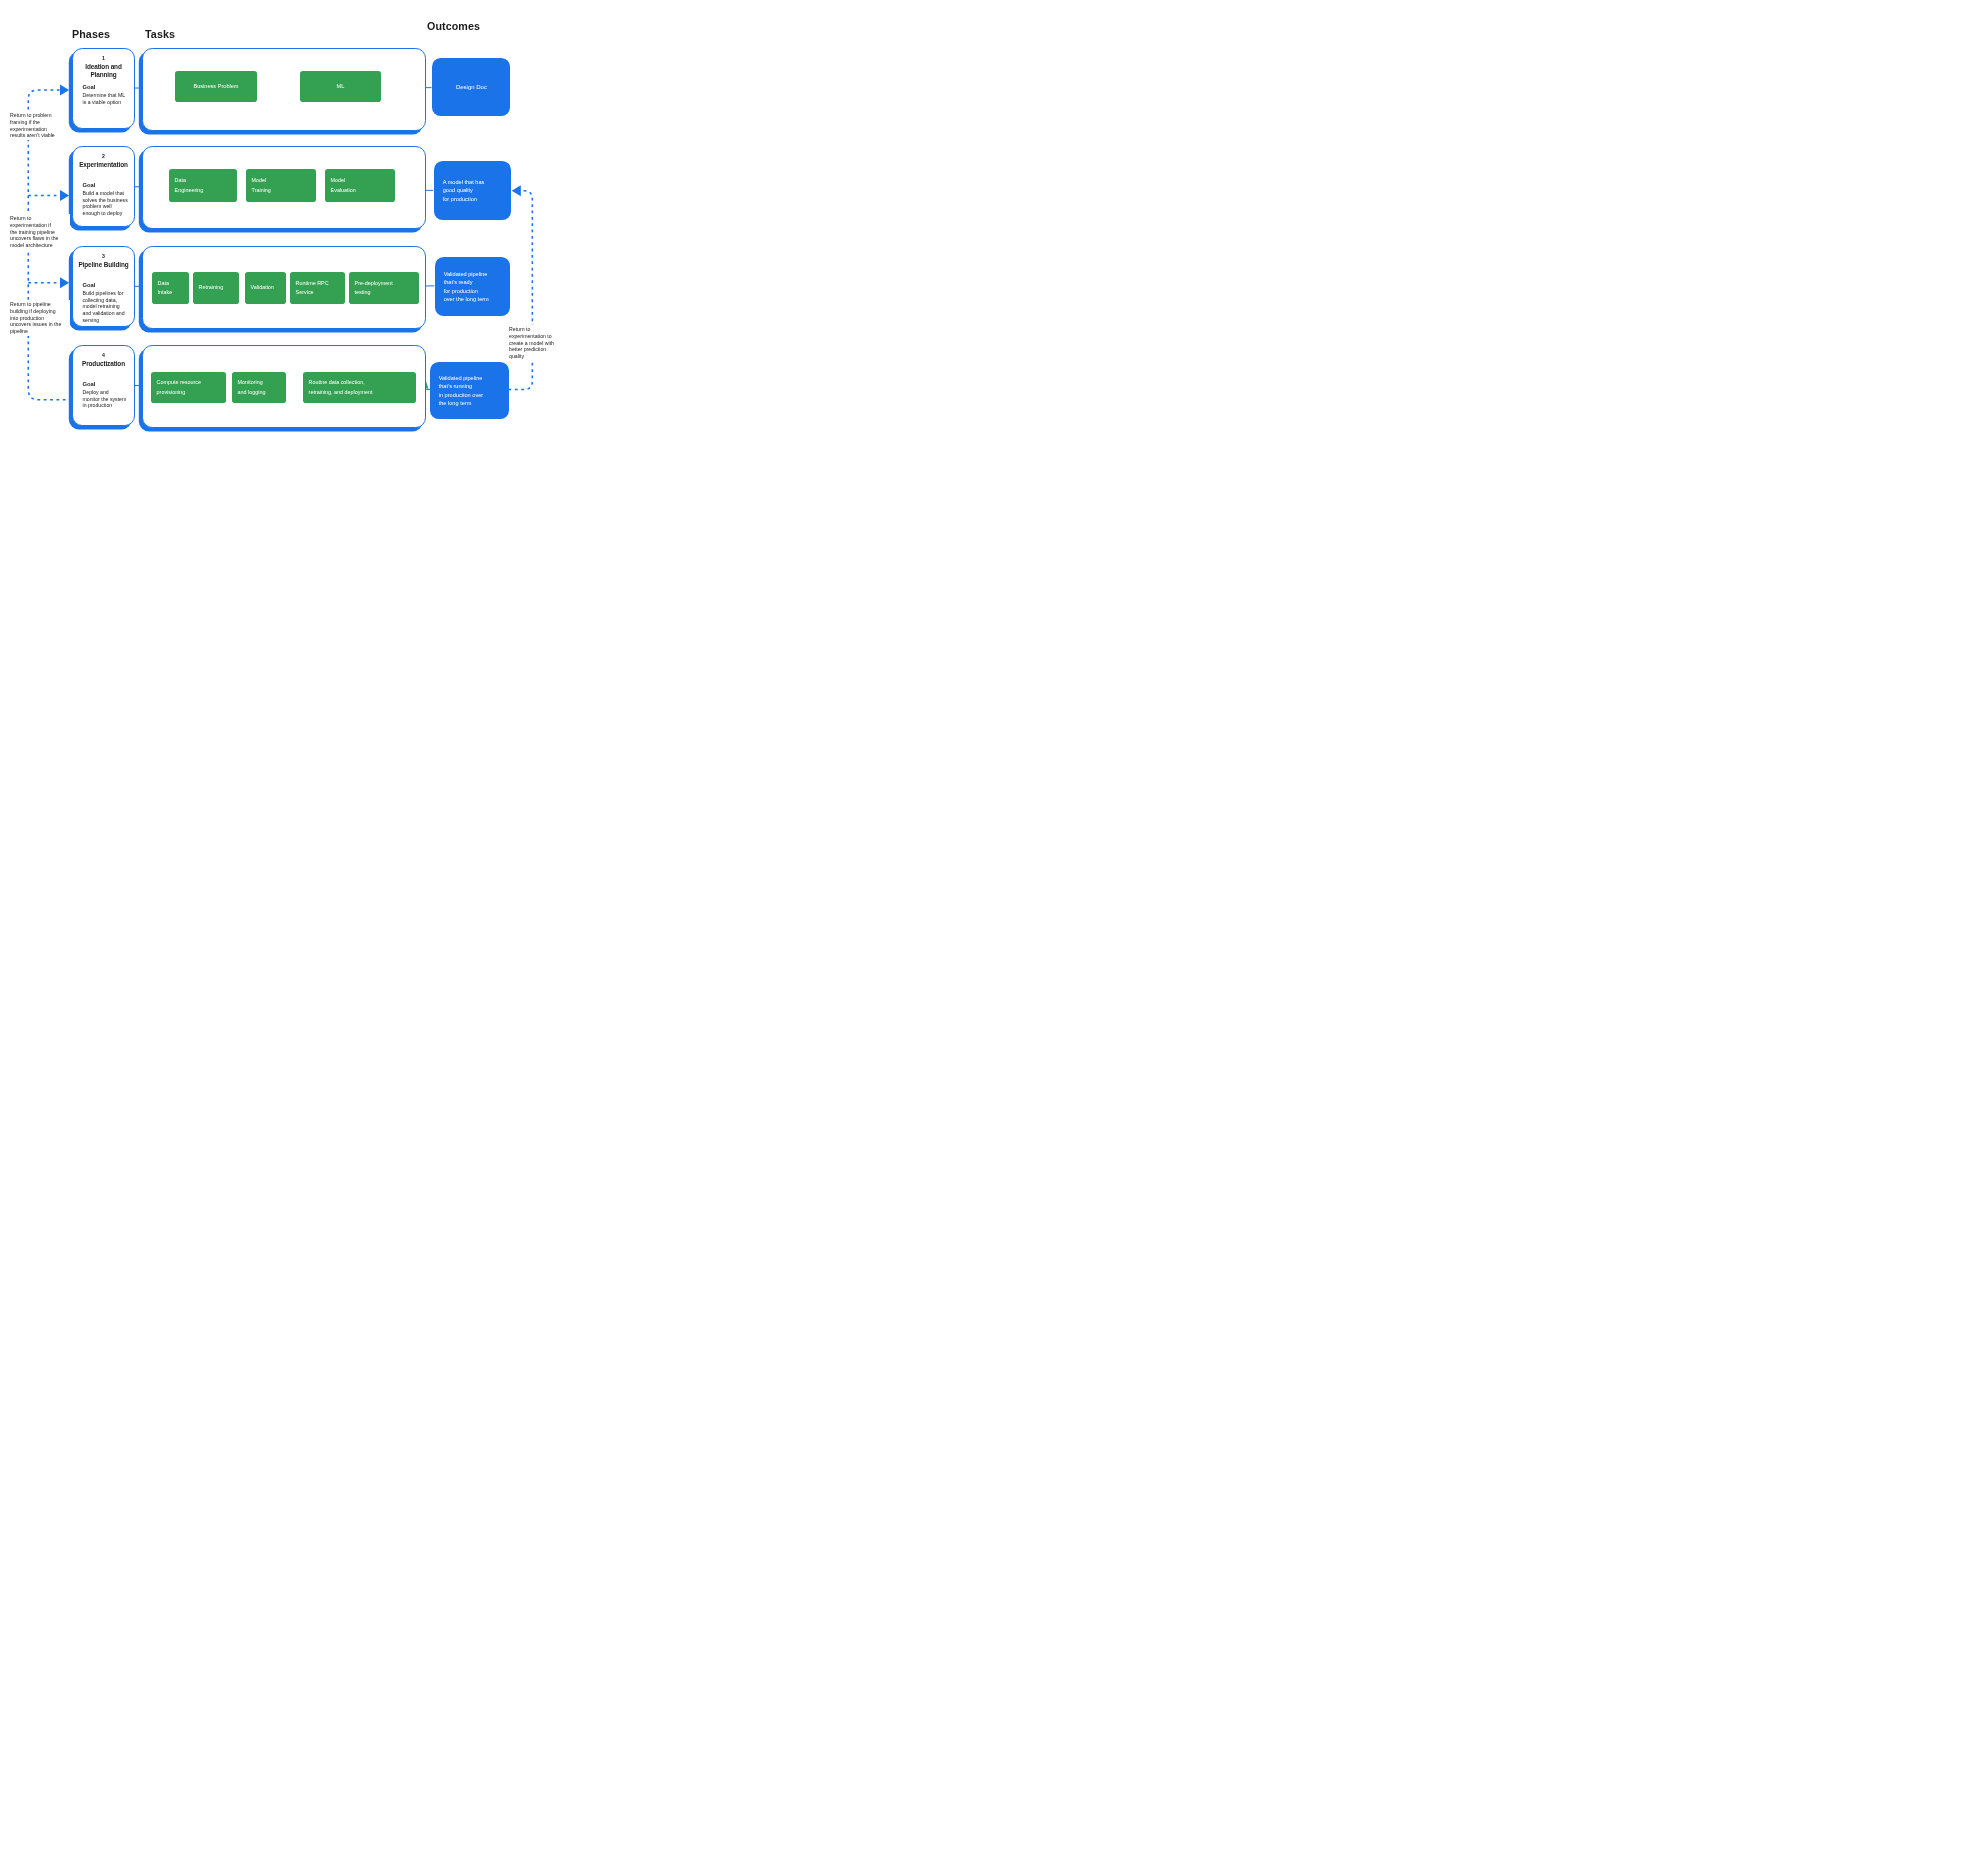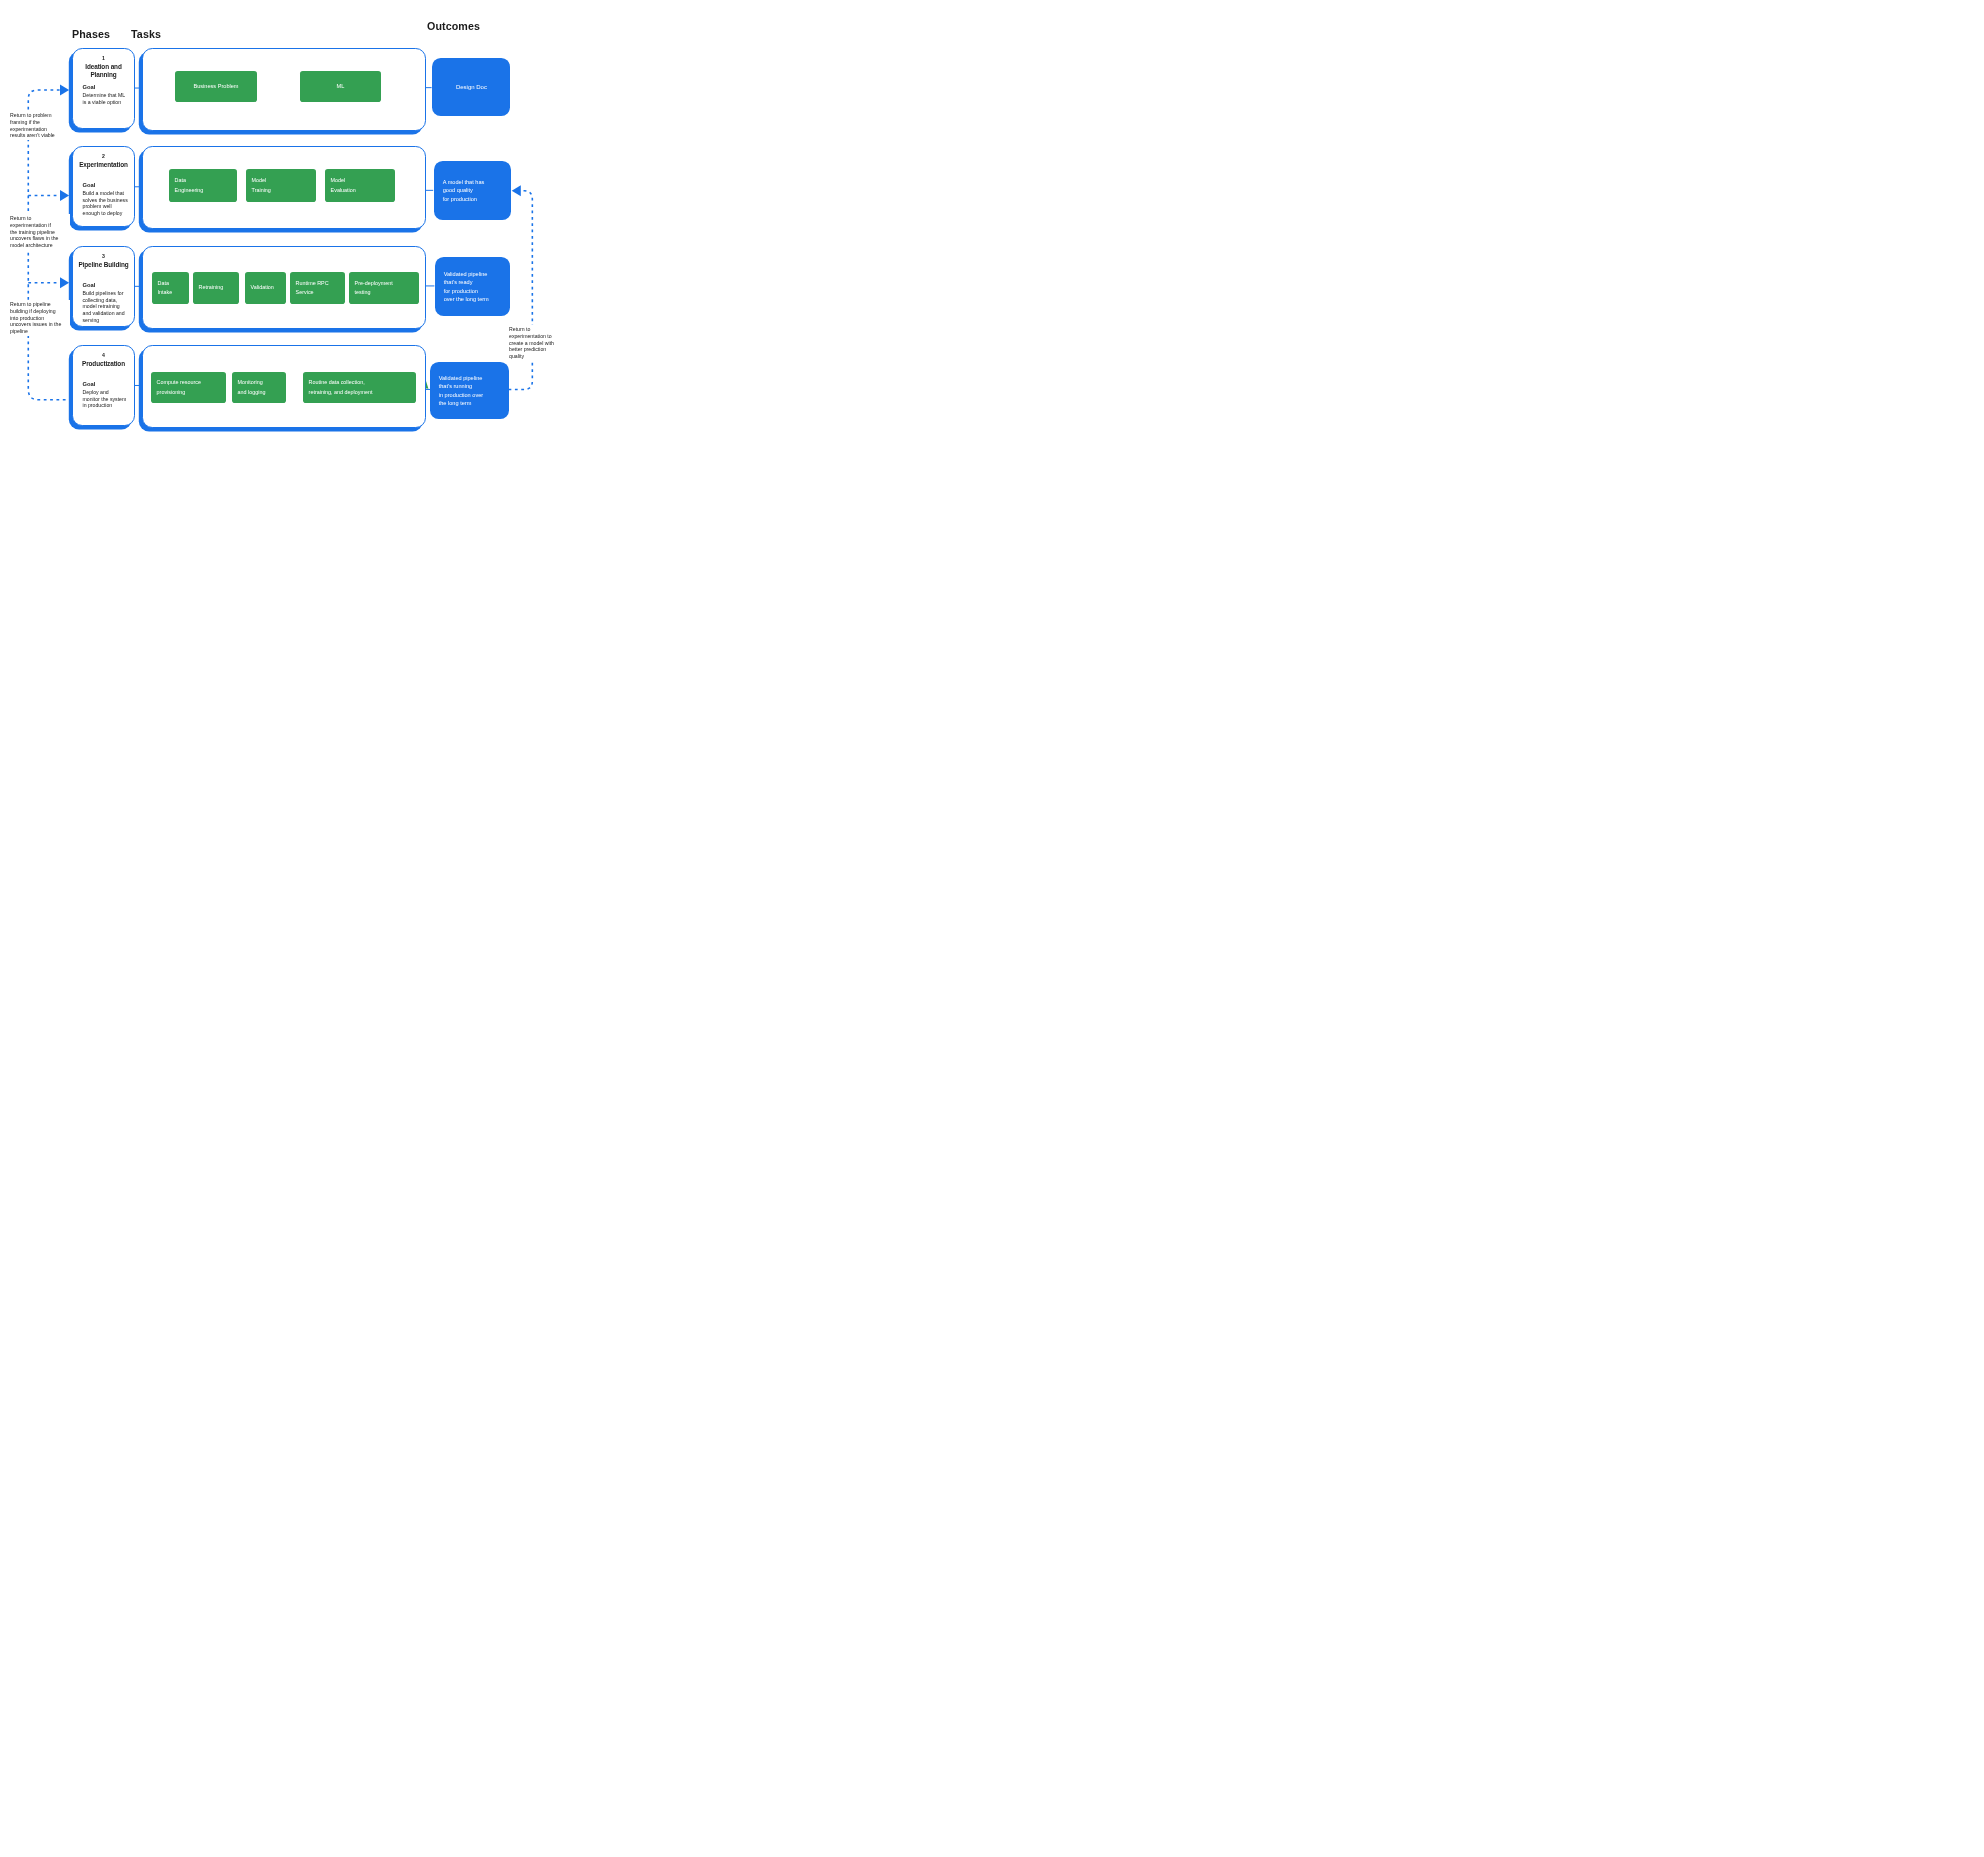--- a/index.html
+++ b/index.html
@@ -102,21 +102,21 @@
       <polygon points="151,699 174,713 151,727"></polygon>
     </g>
 
     <g stroke="#1A73E8" stroke-width="4" fill="none" stroke-dasharray="7 9">
       <path d="M1282 982 H1320 C1336 982,1342 975,1342 960 V503 C1342 489,1336 481,1322 481 H1312"></path>
     </g>
     <polygon points="1313,467 1290,481 1313,495" fill="#1A73E8"></polygon>
   </svg>
 
   <div class="hdr" style="left:72px;top:28px;">Phases</div>
-  <div class="hdr" style="left:131px;top:28px;">Tasks</div>
+  <div class="hdr" style="left:145px;top:28px;">Tasks</div>
   <div class="hdr" style="left:427px;top:20px;">Outcomes</div>
 
   <div class="phase" style="left:72px;top:48px;width:63px;height:81px;">
     <div class="num">1</div>
     <div class="title">Ideation and
 Planning</div>
     <div class="goal-wrap">
       <div class="goal-label">Goal</div>
       <div class="goal-text">Determine that ML
 is a viable option</div>

